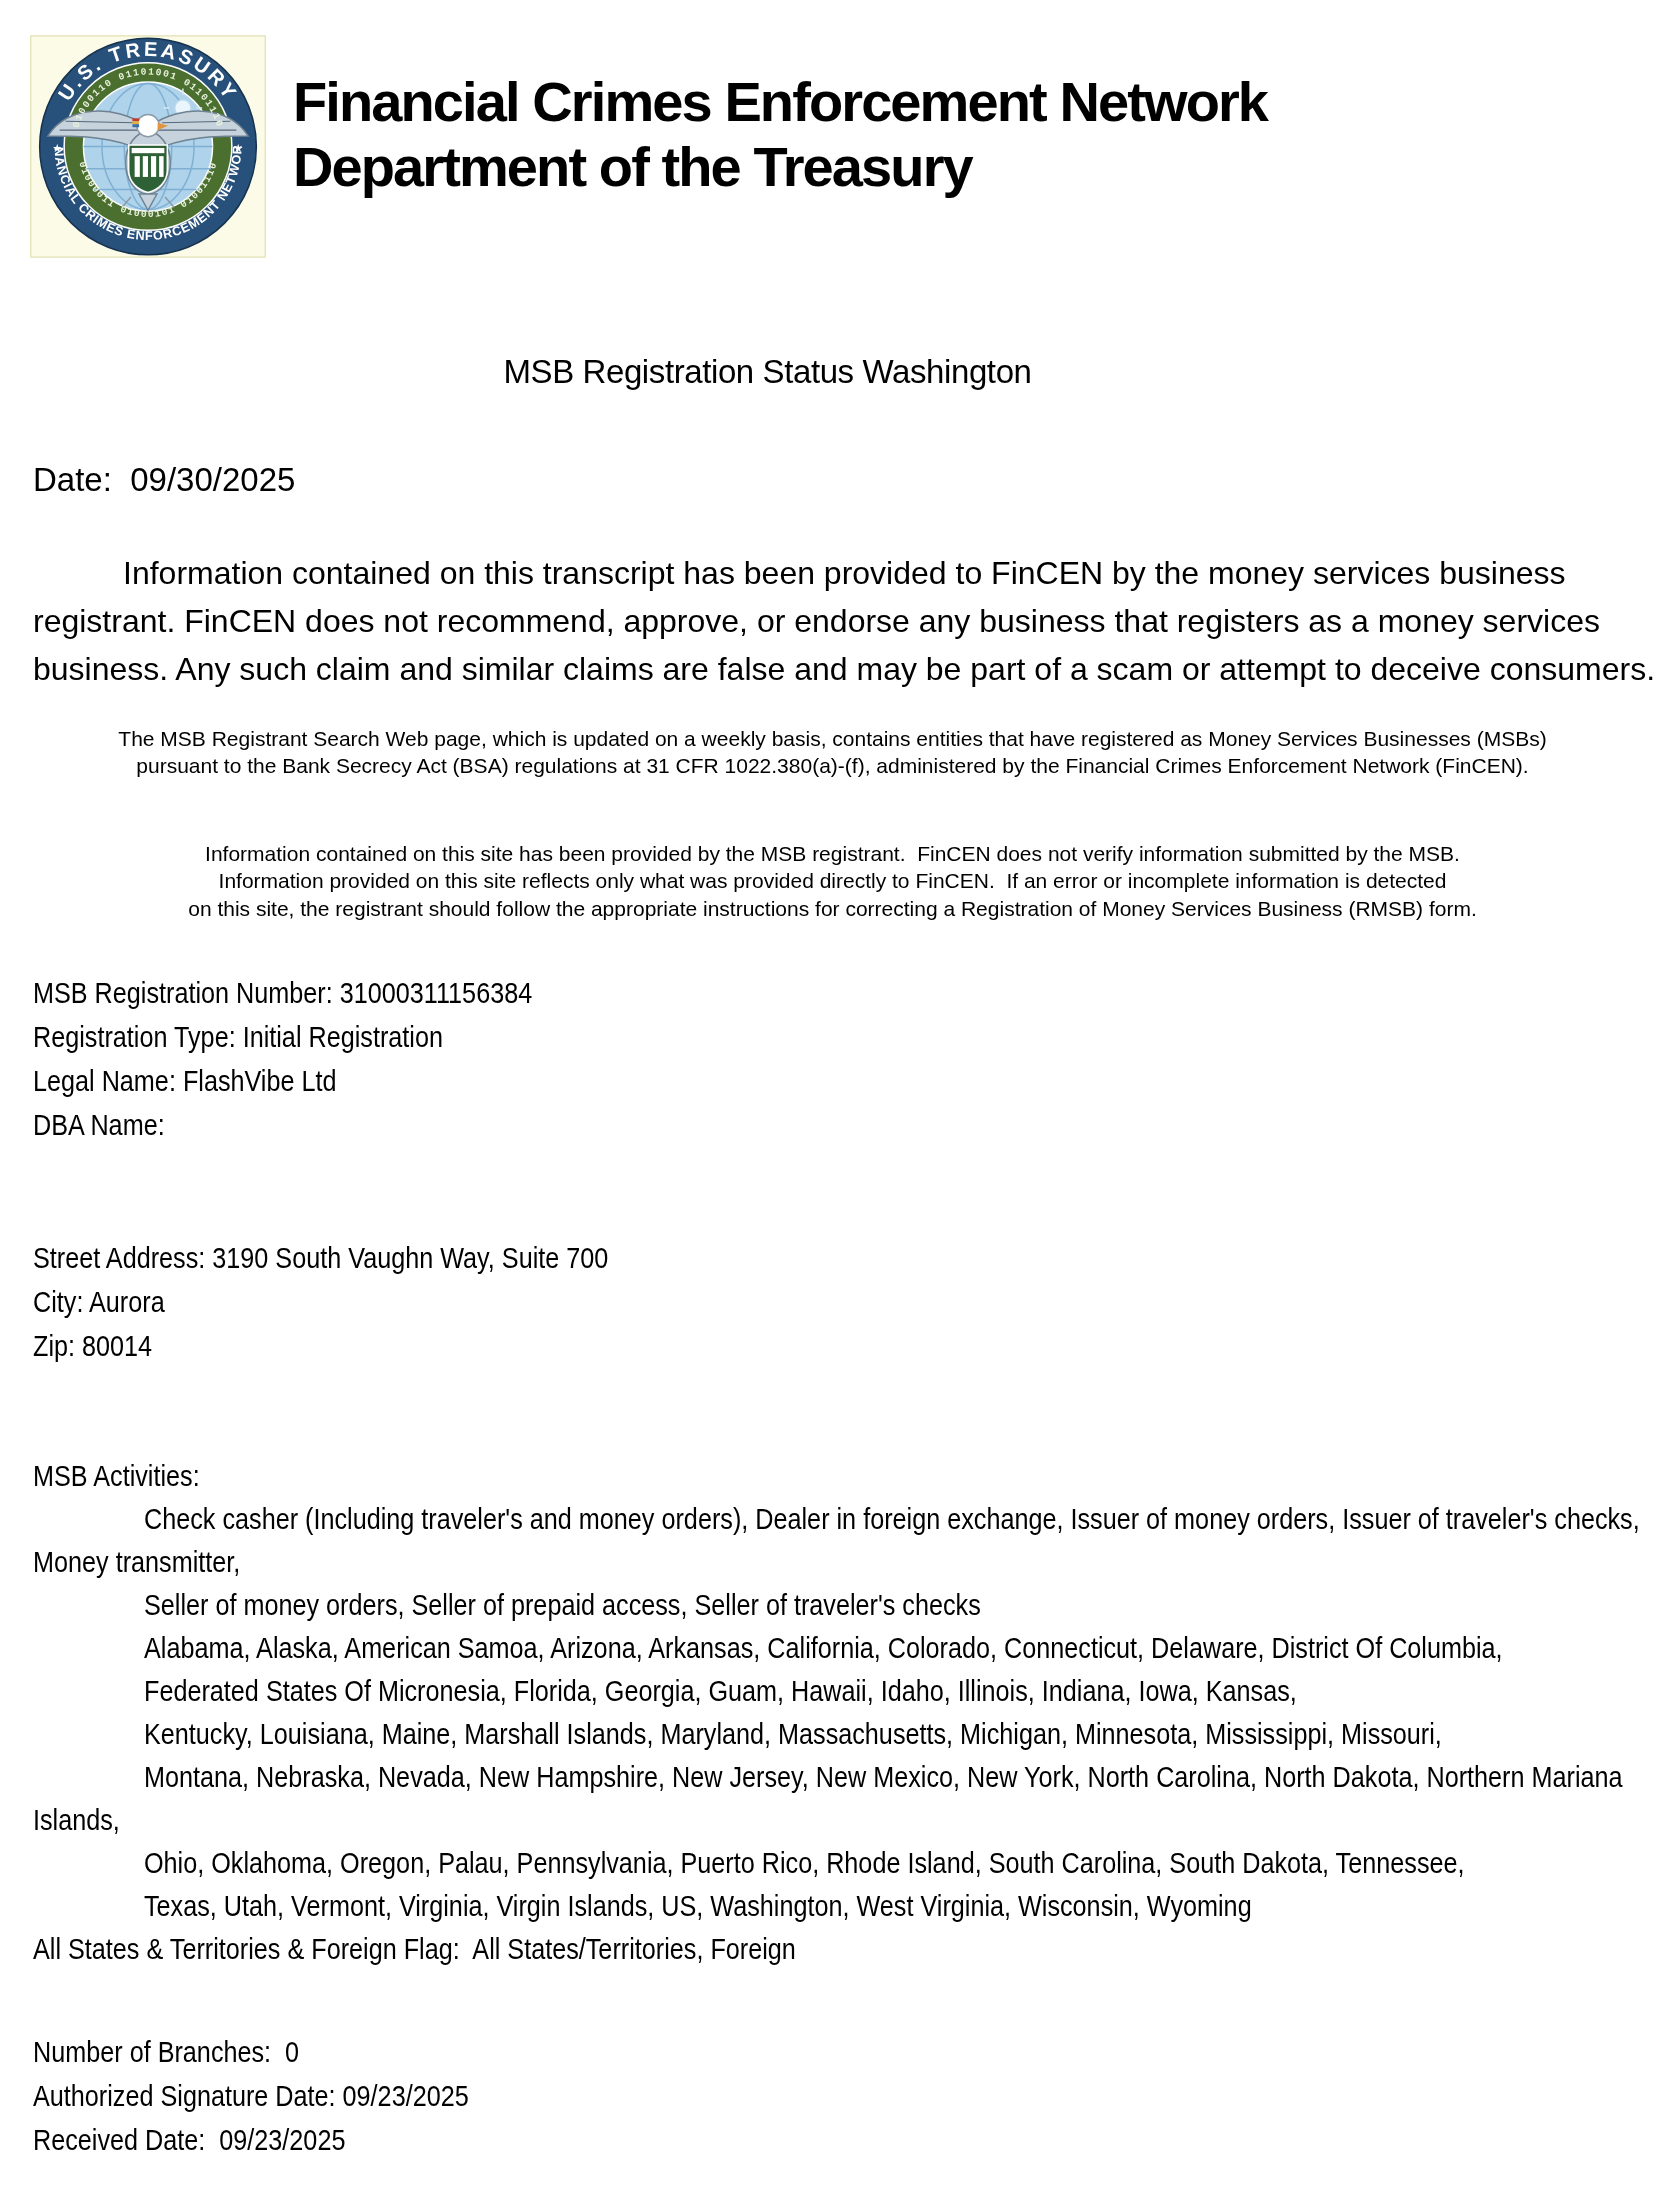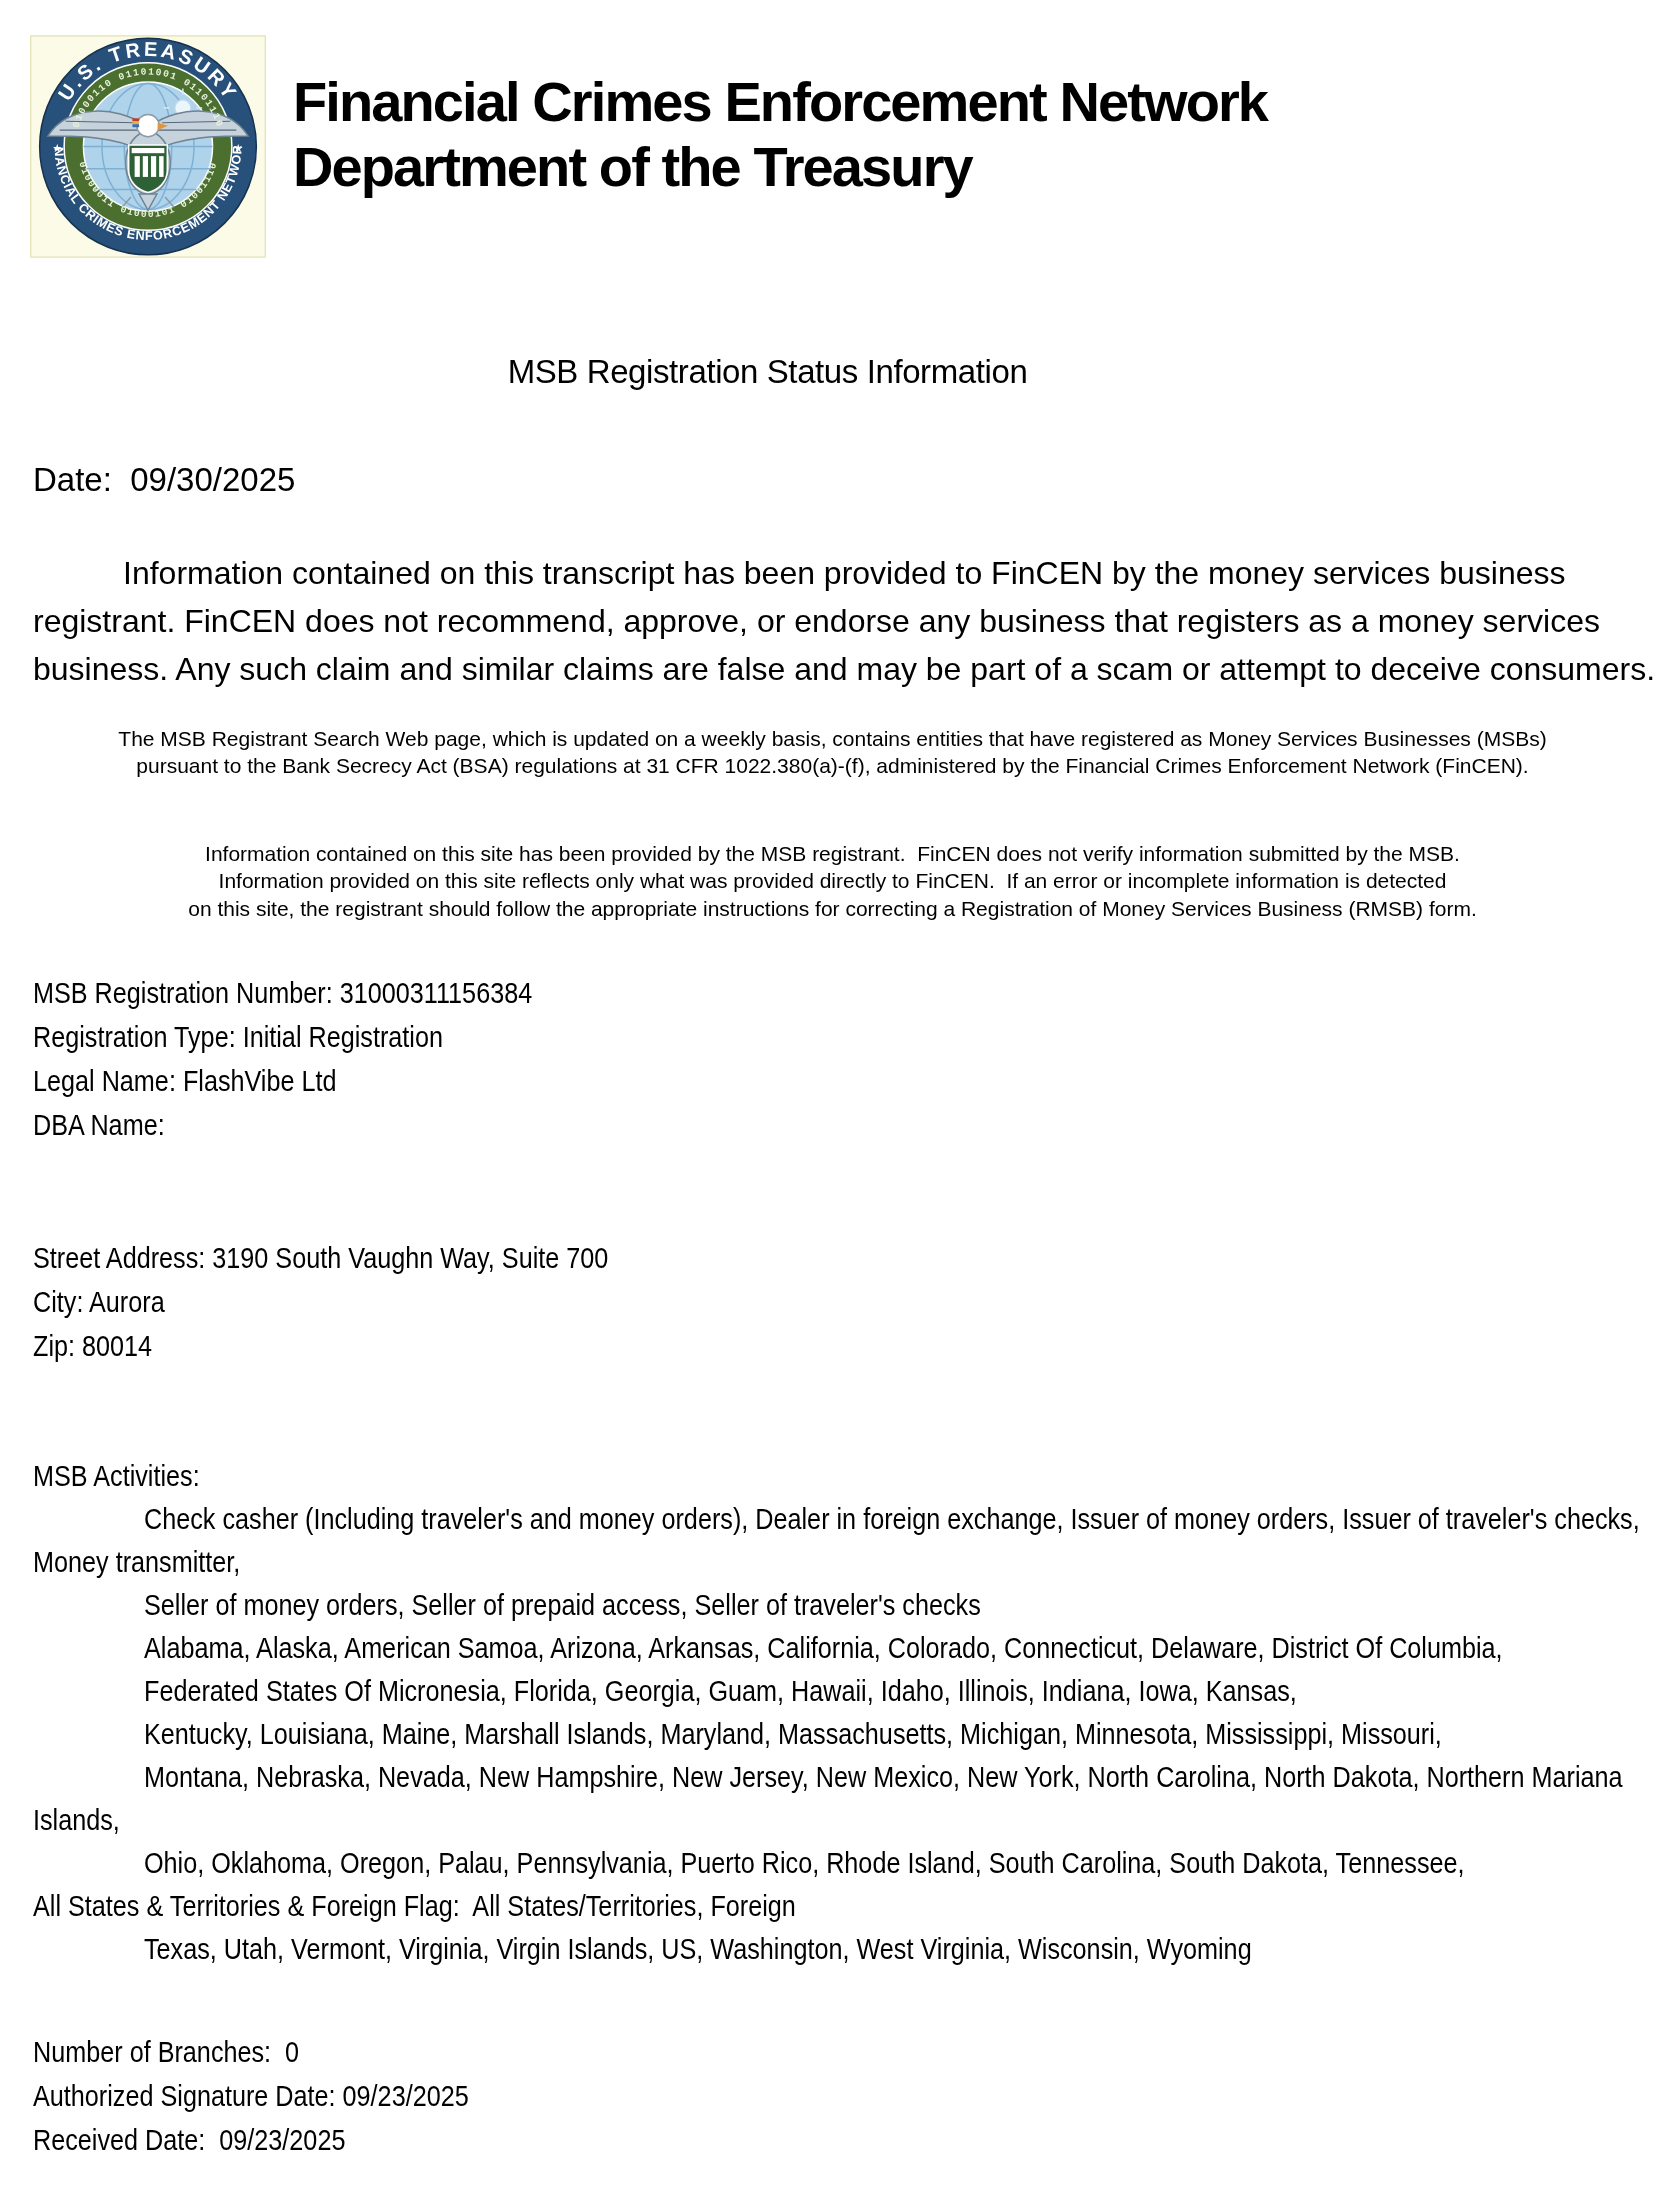--- a/index.html
+++ b/index.html
@@ -127,21 +127,21 @@
       <text x="30" y="158" font-size="15" fill="#ffffff">★</text>
       <text x="274" y="158" font-size="15" fill="#ffffff">★</text>
     </svg>
 
     <div class="org-name">
       <div>Financial Crimes Enforcement Network</div>
       <div>Department of the Treasury</div>
     </div>
   </div>
 
-  <div class="doc-title">MSB Registration Status Information</div>
+  <div class="doc-title">MSB Registration Status Washington</div>
 
   <div class="date-line"><span>Date:  </span><span>09/30/2025</span></div>
 
   <div class="notice">
     <div class="ln first">Information contained on this transcript has been provided to FinCEN by the money services business</div>
     <div class="ln">registrant. FinCEN does not recommend, approve, or endorse any business that registers as a money services</div>
     <div class="ln">business. Any such claim and similar claims are false and may be part of a scam or attempt to deceive consumers.</div>
   </div>
 
   <div class="disc disc1">
@@ -171,22 +171,22 @@
     <div class="row"><span class="cx">MSB Activities:</span></div>
     <div class="row ind"><span class="cx">Check casher (Including traveler's and money orders), Dealer in foreign exchange, Issuer of money orders, Issuer of traveler's checks,</span></div>
     <div class="row"><span class="cx">Money transmitter,</span></div>
     <div class="row ind"><span class="cx">Seller of money orders, Seller of prepaid access, Seller of traveler's checks</span></div>
     <div class="row ind"><span class="cx">Alabama, Alaska, American Samoa, Arizona, Arkansas, California, Colorado, Connecticut, Delaware, District Of Columbia,</span></div>
     <div class="row ind"><span class="cx">Federated States Of Micronesia, Florida, Georgia, Guam, Hawaii, Idaho, Illinois, Indiana, Iowa, Kansas,</span></div>
     <div class="row ind"><span class="cx">Kentucky, Louisiana, Maine, Marshall Islands, Maryland, Massachusetts, Michigan, Minnesota, Mississippi, Missouri,</span></div>
     <div class="row ind"><span class="cx">Montana, Nebraska, Nevada, New Hampshire, New Jersey, New Mexico, New York, North Carolina, North Dakota, Northern Mariana</span></div>
     <div class="row"><span class="cx">Islands,</span></div>
     <div class="row ind"><span class="cx">Ohio, Oklahoma, Oregon, Palau, Pennsylvania, Puerto Rico, Rhode Island, South Carolina, South Dakota, Tennessee,</span></div>
+    <div class="row ind"><span class="cx">Texas, Utah, Vermont, Virginia, Virgin Islands, US, Washington, West Virginia, Wisconsin, Wyoming</span></div>
     <div class="row"><span class="cx"><span>All States &amp; Territories &amp; Foreign Flag:  </span><span>All States/Territories, Foreign</span></span></div>
-    <div class="row ind"><span class="cx">Texas, Utah, Vermont, Virginia, Virgin Islands, US, Washington, West Virginia, Wisconsin, Wyoming</span></div>
   </div>
 
   <div class="fields summary">
     <div class="row"><span class="cx"><span>Number of Branches:  </span><span>0</span></span></div>
     <div class="row"><span class="cx"><span>Authorized Signature Date: </span><span>09/23/2025</span></span></div>
     <div class="row"><span class="cx"><span>Received Date:  </span><span>09/23/2025</span></span></div>
   </div>
 
 </div>
 

